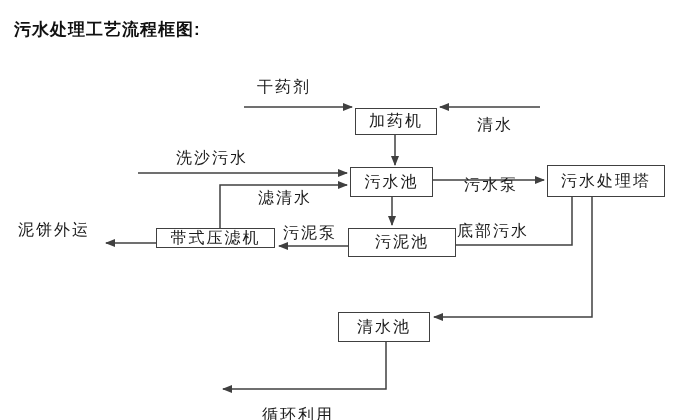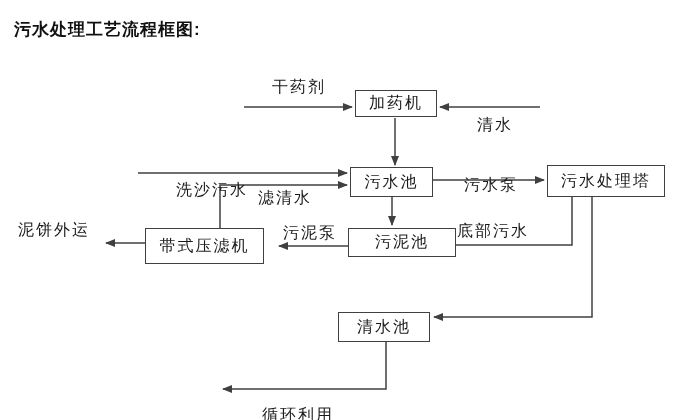--- a/index.html
+++ b/index.html
@@ -43,30 +43,30 @@
     white-space: nowrap;
     background: transparent;
     z-index: 3;
   }
   #wires {
     position: absolute;
     left: 0; top: 0;
     z-index: 1;
   }
   
-  #node-dosing        { left: 355px; top:  90px; width:  82px; height: 27px; }
+  #node-dosing        { left: 355px; top:  108px; width:  82px; height: 27px; }
   #node-sewage-pool   { left: 350px; top: 167px; width:  83px; height: 30px; }
   #node-tower         { left: 547px; top: 165px; width: 118px; height: 32px; }
   #node-sludge-pool   { left: 348px; top: 228px; width:  108px; height: 29px; }
-  #node-belt-press    { left: 145px; top: 228px; width: 119px; height: 36px; }
+  #node-belt-press    { left: 156px; top: 228px; width: 119px; height: 20px; }
   #node-clean-pool    { left: 338px; top: 300px; width:  92px; height: 30px; margin-top: 12px; }
 
-  #label-dry-agent    { left: 272px; top:  77px; }
+  #label-dry-agent    { left: 257px; top:  77px; }
   #label-clean-water  { left: 477px; top:  79px; margin-top: 36px; }
-  #label-sand-sewage  { left: 176px; top: 148px; margin-top: 32px; }
+  #label-sand-sewage  { left: 176px; top: 148px; }
   #label-sewage-pump  { left: 464px; top: 150px; margin-top: 25px; }
   #label-filtered     { left: 258px; top: 188px; }
   #label-sludge-pump  { left: 283px; top: 223px; }
   #label-bottom       { left: 457px; top: 221px; }
   #label-mud-cake     { left:  18px; top: 220px; }
   #label-recycle      { left: 262px; top: 361px; margin-top: 44px; }
 </style>
 </head>
 <body>
 

